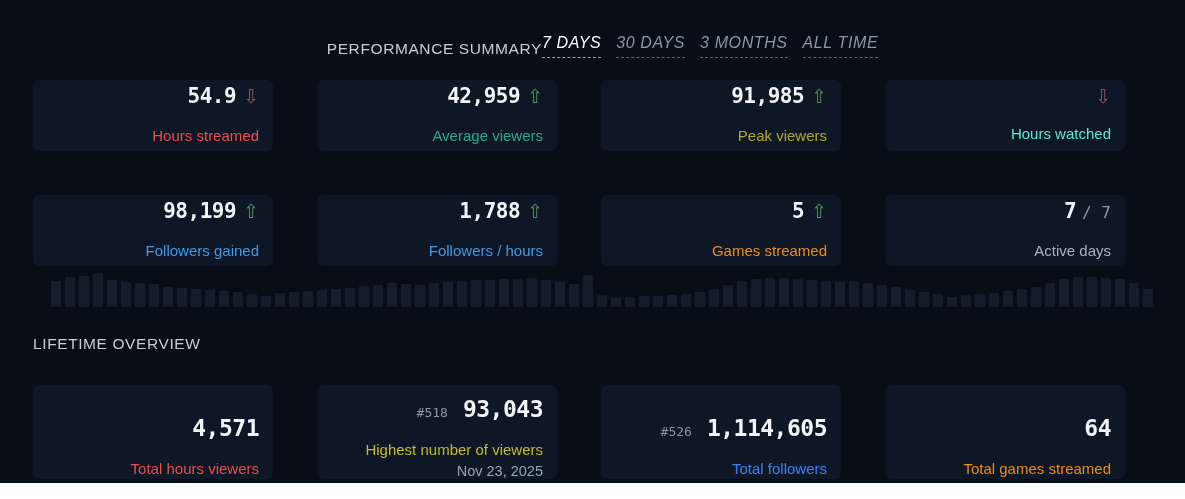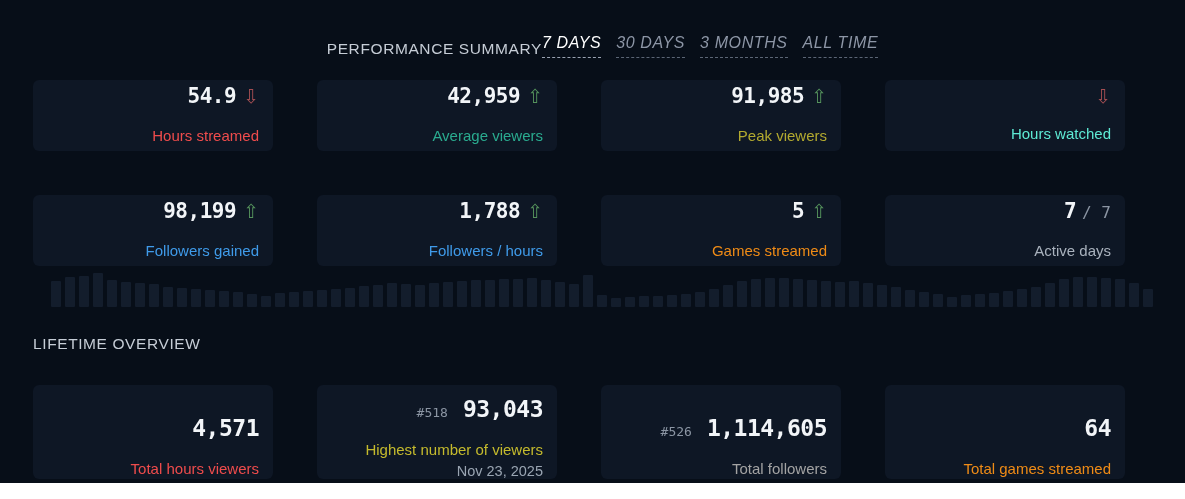--- a/index.html
+++ b/index.html
@@ -266,21 +266,21 @@
             <span class="stat-value">93,043</span>
           </div>
           <div class="stat-label" style="color: rgb(197, 187, 45);">Highest number of viewers</div>
           <div class="stat-sublabel">Nov 23, 2025</div>
         </div>
         <div class="stat-card">
           <div class="value-row">
             <span class="rank">#526</span>
             <span class="stat-value">1,114,605</span>
           </div>
-          <div class="stat-label" style="color: #a3a3a3;">Total followers</div>
+          <div class="stat-label" style="color: #3b82f6;">Total followers</div>
         </div>
         <div class="stat-card">
           <div class="value-row">
             <span class="stat-value">64</span>
           </div>
           <div class="stat-label" style="color: rgb(239, 139, 22);">Total games streamed</div>
         </div>
       </div>
 
   </div>

